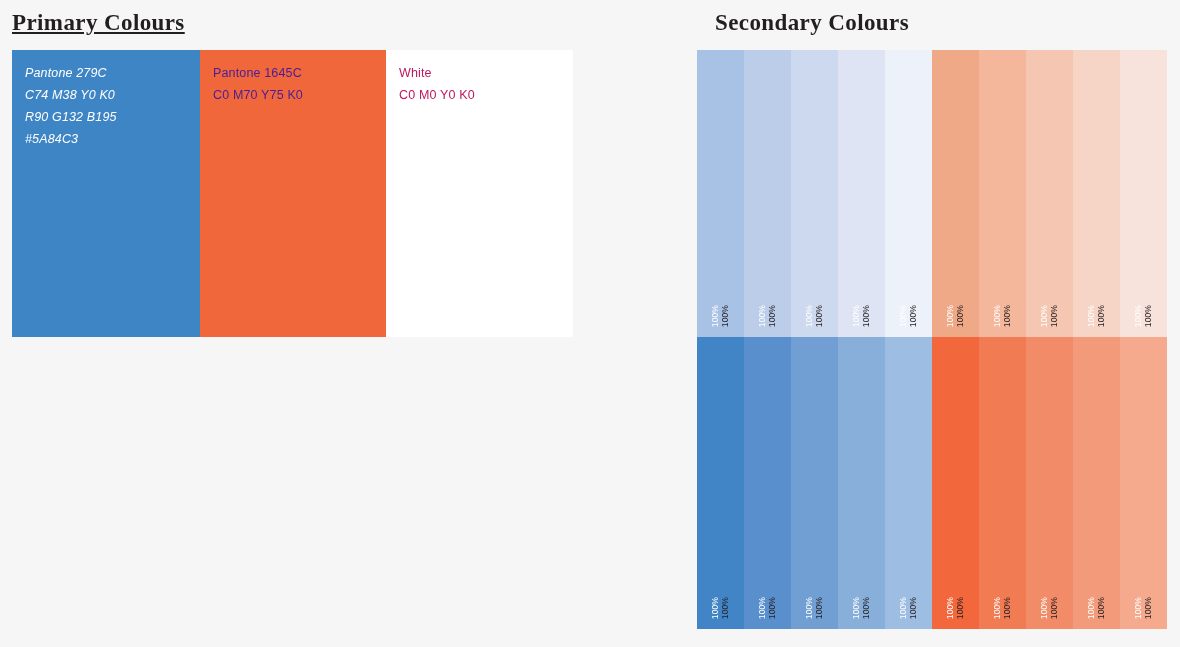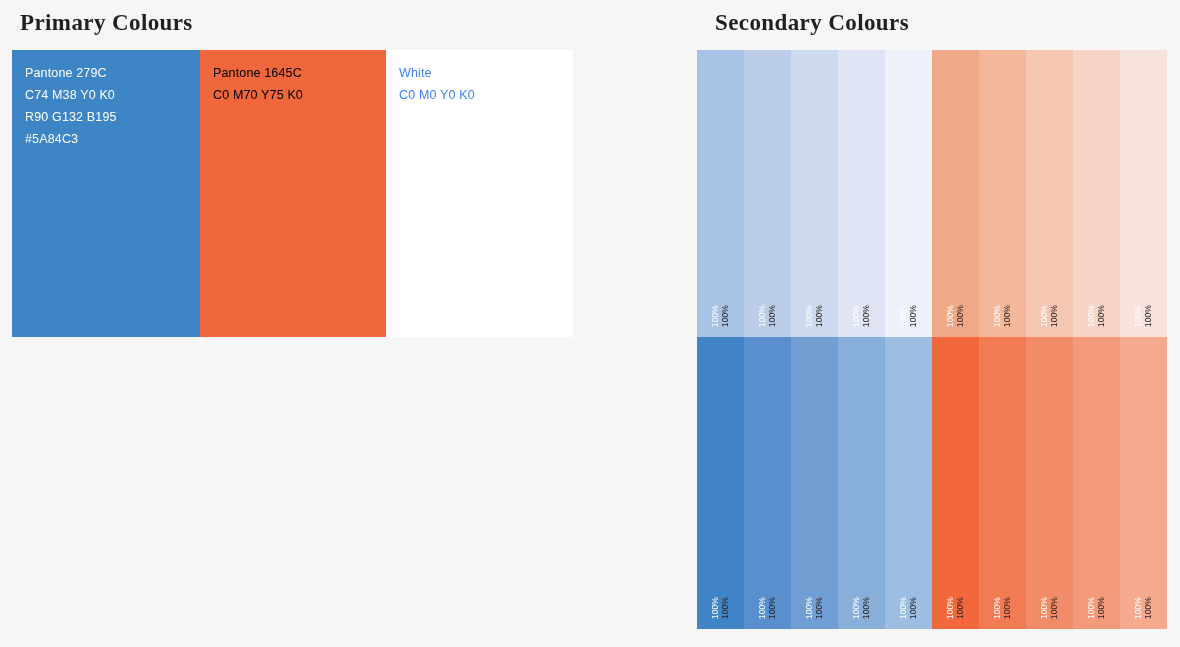--- a/index.html
+++ b/index.html
@@ -24,38 +24,38 @@
   
   .section-title {
     position: absolute;
     font-family: "Liberation Serif", serif;
     font-size: 23px;
     font-weight: 700;
     color: #231f20;
     letter-spacing: 0.4px;
     white-space: nowrap;
   }
-  #primary-title   { left: 20px;  top: 10px; }
+  #primary-title   { left: 12px;  top: 10px; text-decoration: underline; }
   #secondary-title { left: 715px; top: 10px; }
 
   
   .primary-block {
     position: absolute;
     left: 12px;
     top: 50px;
     width: 561px;
     height: 287px;
     display: flex;
   }
   .primary-swatch {
     height: 100%;
     box-sizing: border-box;
     padding: 12px 13px 0 13px;
   }
-  .primary-swatch.blue  { width: 188px; }
+  .primary-swatch.blue  { width: 188px; font-style: italic; }
   .primary-swatch.orange{ width: 186px; }
   .primary-swatch.white { width: 187px; }
 
   .swatch-line {
     font-size: 12.5px;
     line-height: 22px;
     letter-spacing: 0.15px;
     white-space: nowrap;
   }
 
@@ -114,26 +114,26 @@
 
   <div class="primary-block">
 
     <div class="primary-swatch blue" style="background: rgb(62, 133, 198); color: rgb(255, 255, 255);">
       <div class="swatch-line">Pantone 279C</div>
       <div class="swatch-line">C74 M38 Y0 K0</div>
       <div class="swatch-line">R90 G132 B195</div>
       <div class="swatch-line">#5A84C3</div>
     </div>
 
-    <div class="primary-swatch orange" style="background: rgb(240, 103, 60); color: #000000;">
+    <div class="primary-swatch orange" style="background: rgb(240, 103, 60); color: #4c1d95;">
       <div class="swatch-line">Pantone 1645C</div>
       <div class="swatch-line">C0 M70 Y75 K0</div>
     </div>
 
-    <div class="primary-swatch white" style="background: rgb(255, 255, 255); color: #3b82f6;">
+    <div class="primary-swatch white" style="background: rgb(255, 255, 255); color: #be185d;">
       <div class="swatch-line">White</div>
       <div class="swatch-line">C0 M0 Y0 K0</div>
     </div>
 
   </div>
 
   <div class="section-title" id="secondary-title">Secondary Colours</div>
 
   <div class="secondary-block" id="secondary-block">
       <div class="sec-col">

